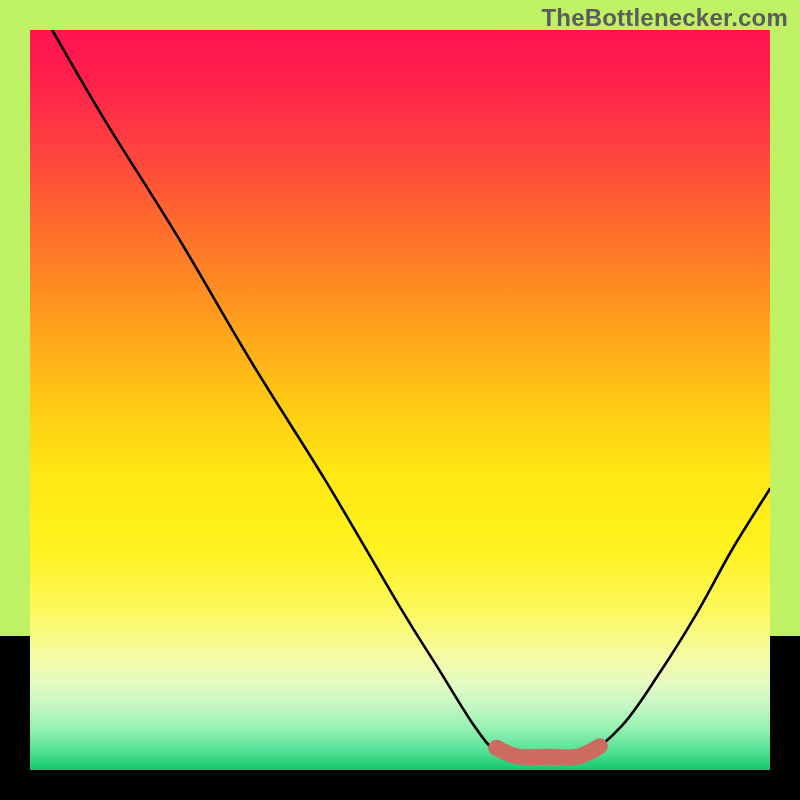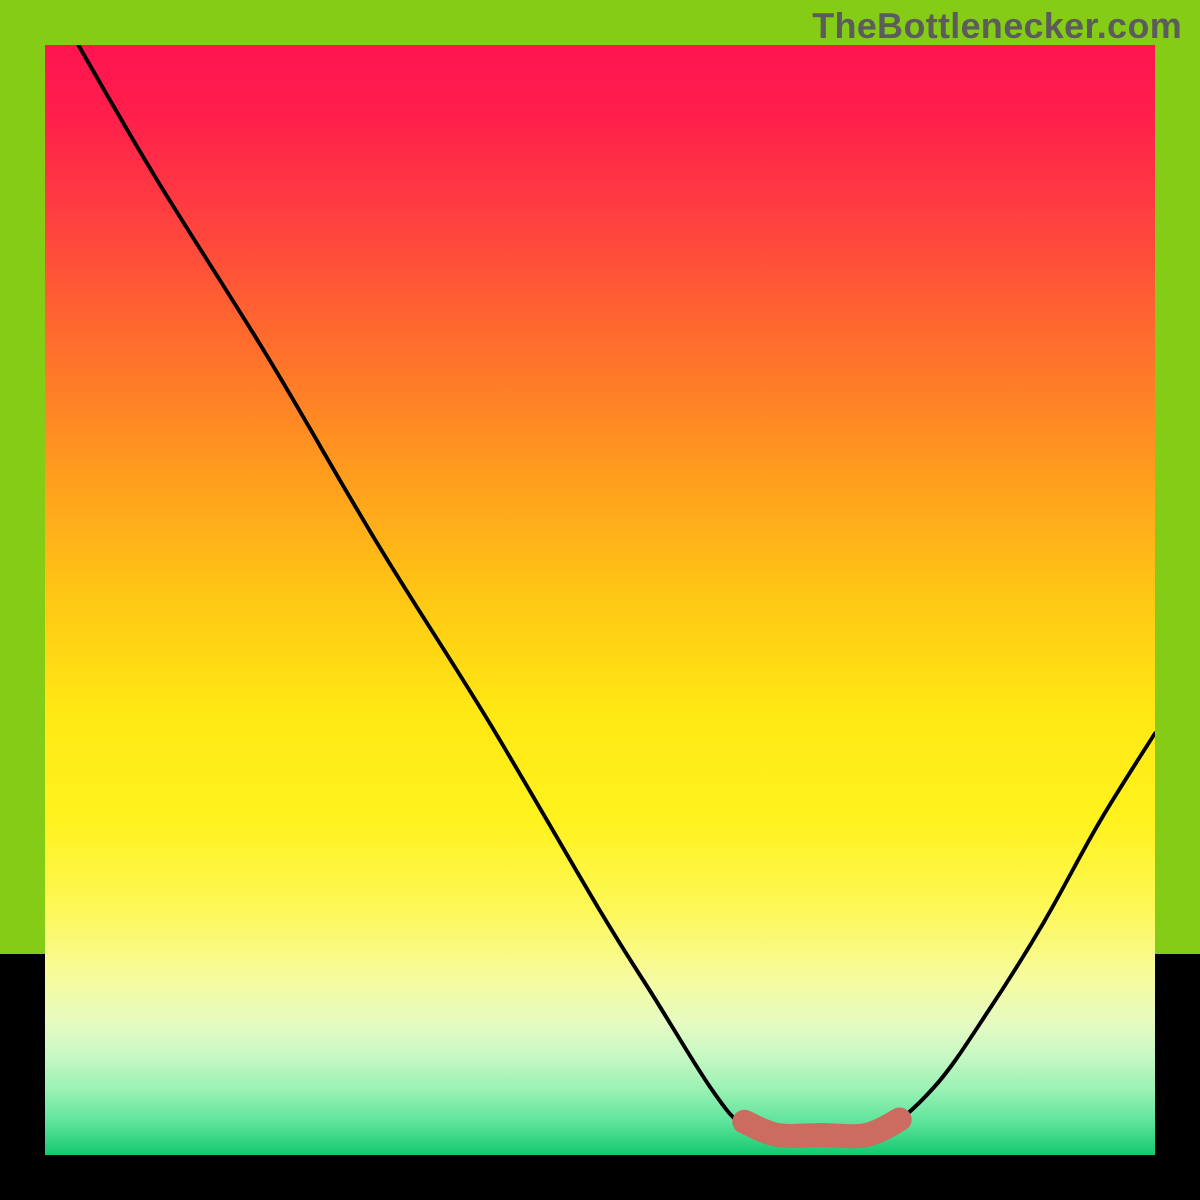--- a/index.html
+++ b/index.html
@@ -1,21 +1,21 @@
 <!DOCTYPE html>
 <html><head>
 <meta charset="utf-8">
 <style>
   * { margin: 0; padding: 0; box-sizing: border-box; }
   html, body { width: 800px; height: 800px; overflow: hidden; background: #000; }
   .frame {
     position: relative;
     width: 800px;
     height: 636px;
-    background: #84cc16;
+    background: #bef264;
   }
   .watermark {
     position: absolute;
     top: 4px;
     right: 12px;
     font-family: Arial, Helvetica, sans-serif;
     font-size: 24px;
     font-weight: 600;
     color: #5c5c5c;
     letter-spacing: 0.2px;

